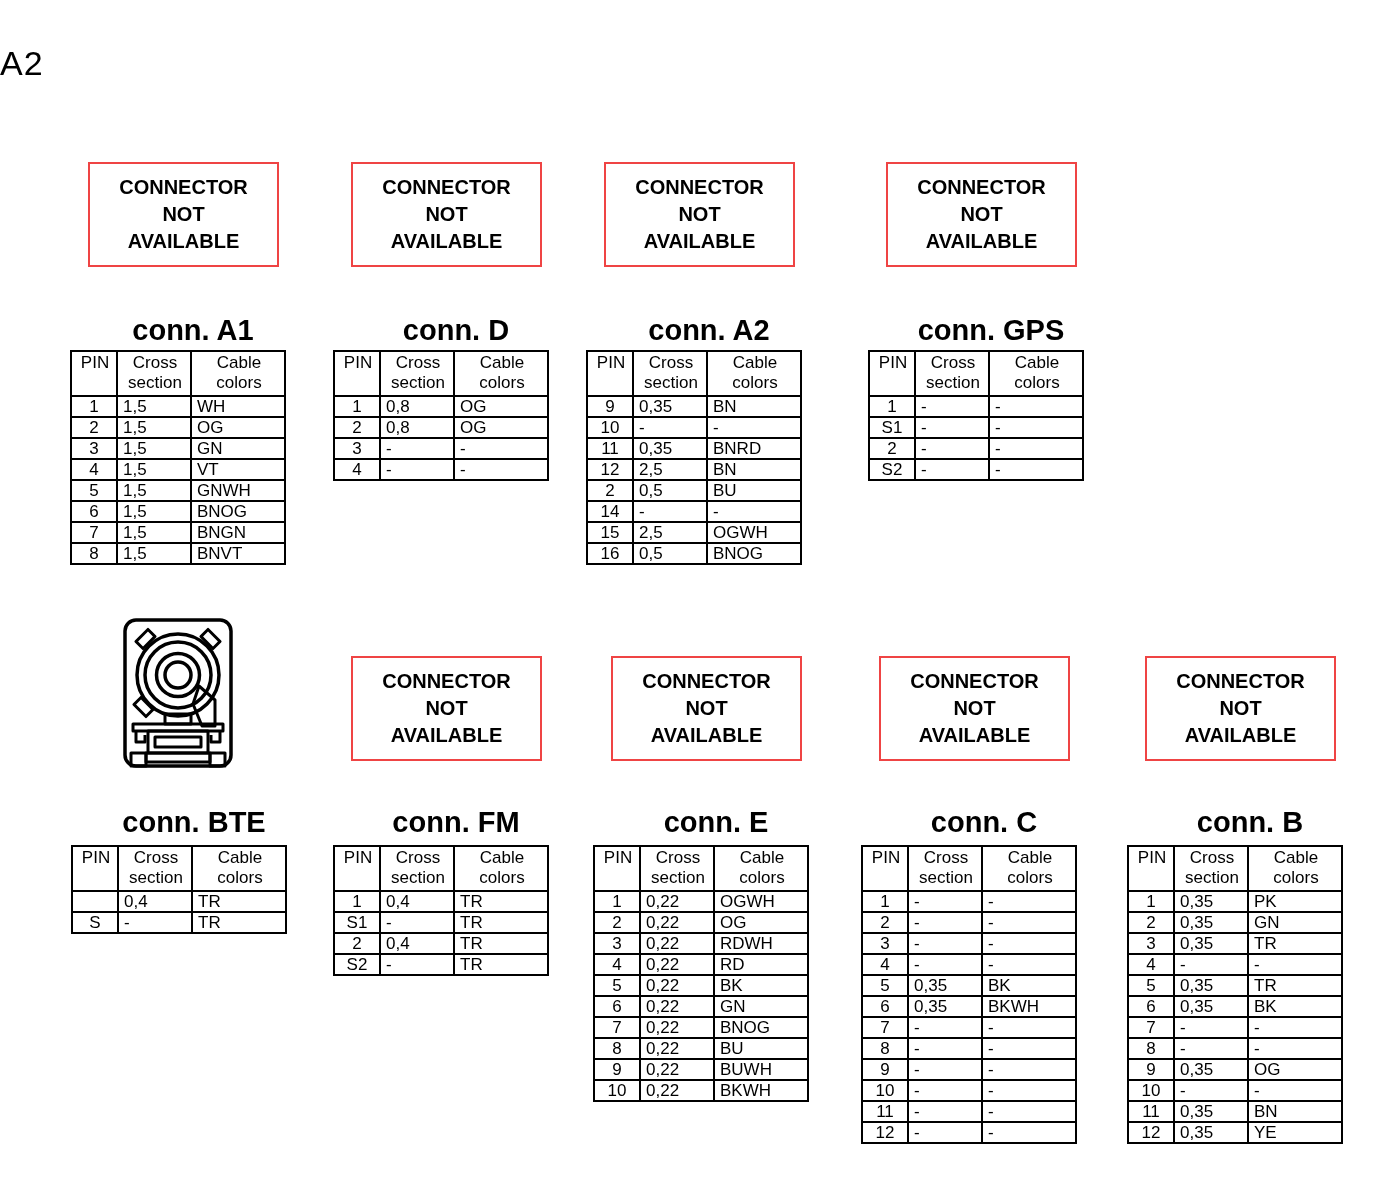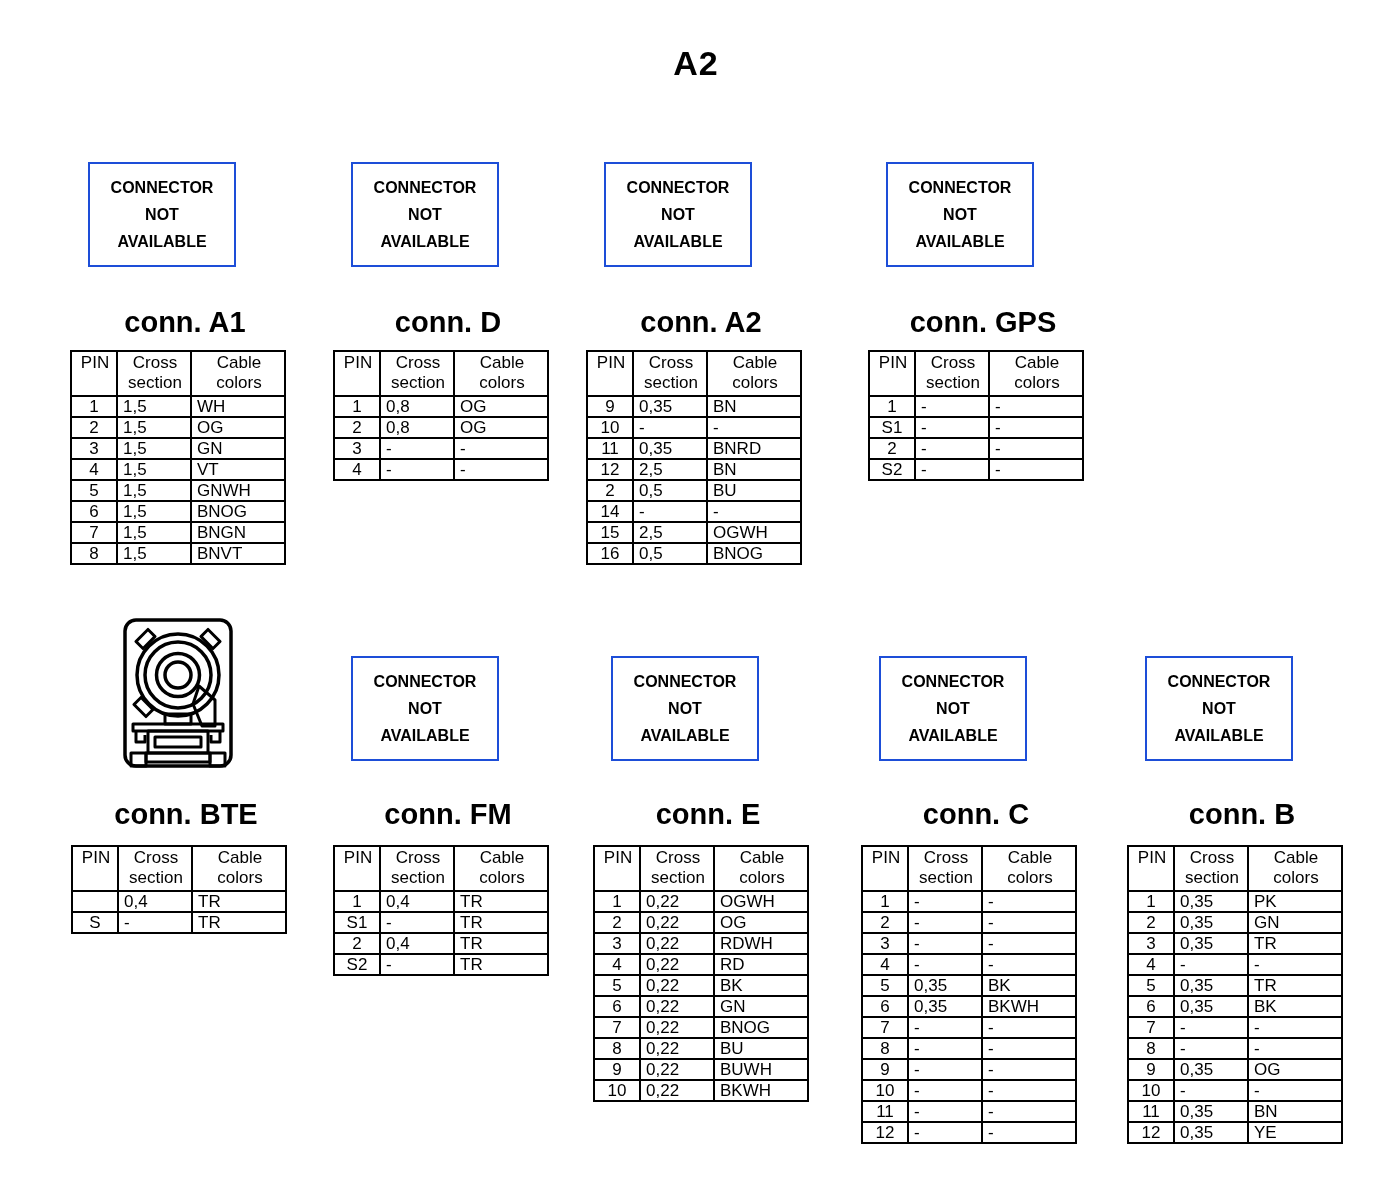--- a/index.html
+++ b/index.html
@@ -10,61 +10,61 @@
     background: #ffffff;
     color: #000000;
     font-family: "Liberation Sans", sans-serif;
     overflow: hidden;
   }
   .page-title {
     position: absolute;
     top: 44px;
     left: 0;
     width: 100%;
-    text-align: center;
+    text-align: left;
     font-size: 34px;
-    font-weight: bold;
+    font-weight: normal;
     letter-spacing: 1px;
   }
   .connector { position: absolute; width: 214px; }
 
   
   .pos-a1  { left: 70px;   top: 162px; }
   .pos-d   { left: 333px;  top: 162px; }
   .pos-a2  { left: 586px;  top: 162px; }
   .pos-gps { left: 868px;  top: 162px; }
   .pos-bte { left: 71px;   top: 618px; }
   .pos-fm  { left: 333px;  top: 656px; }
   .pos-e   { left: 593px;  top: 656px; }
   .pos-c   { left: 861px;  top: 656px; }
   .pos-b   { left: 1127px; top: 656px; }
 
   .navail {
     position: absolute;
     left: 18px; top: 0;
-    width: 148px; height: 105px;
-    border: 2px solid #1d4ed8;
+    width: 191px; height: 105px;
+    border: 2px solid #ef4444;
     box-sizing: border-box;
     display: flex;
     flex-direction: column;
     justify-content: center;
     align-items: center;
-    font-size: 16px;
+    font-size: 20px;
     font-weight: bold;
     line-height: 27px;
     text-align: center;
     white-space: nowrap;
   }
   .bte-art { position: absolute; left: 52px; top: 0; }
 
   .conn-title {
     position: absolute;
     top: 136px; left: 0;
     width: 100%;
-    margin: 8px;
+    margin: 16px;
     text-align: center;
     font-size: 29px;
     font-weight: bold;
     white-space: nowrap;
   }
   .pos-fm .conn-title, .pos-e .conn-title, .pos-c .conn-title, .pos-b .conn-title { top: 134px; }
   .pos-bte .conn-title { top: 172px; }
 
   .pin-table {
     position: absolute;

